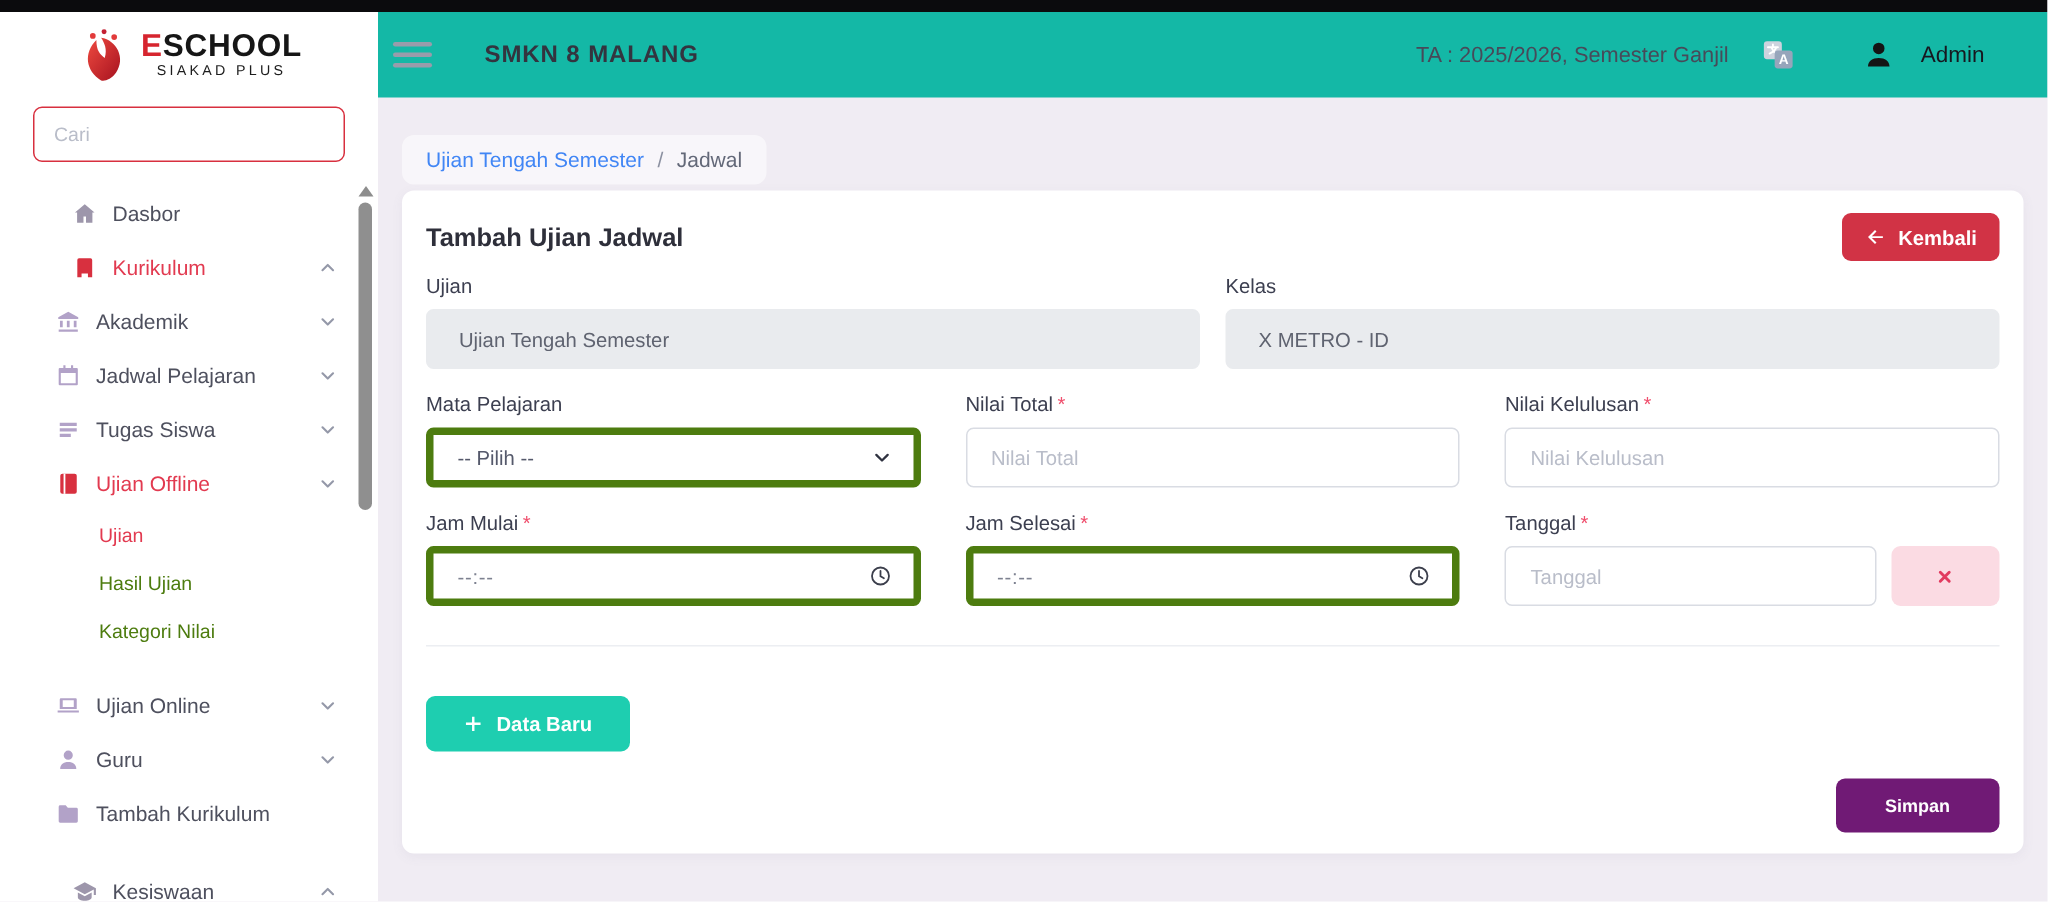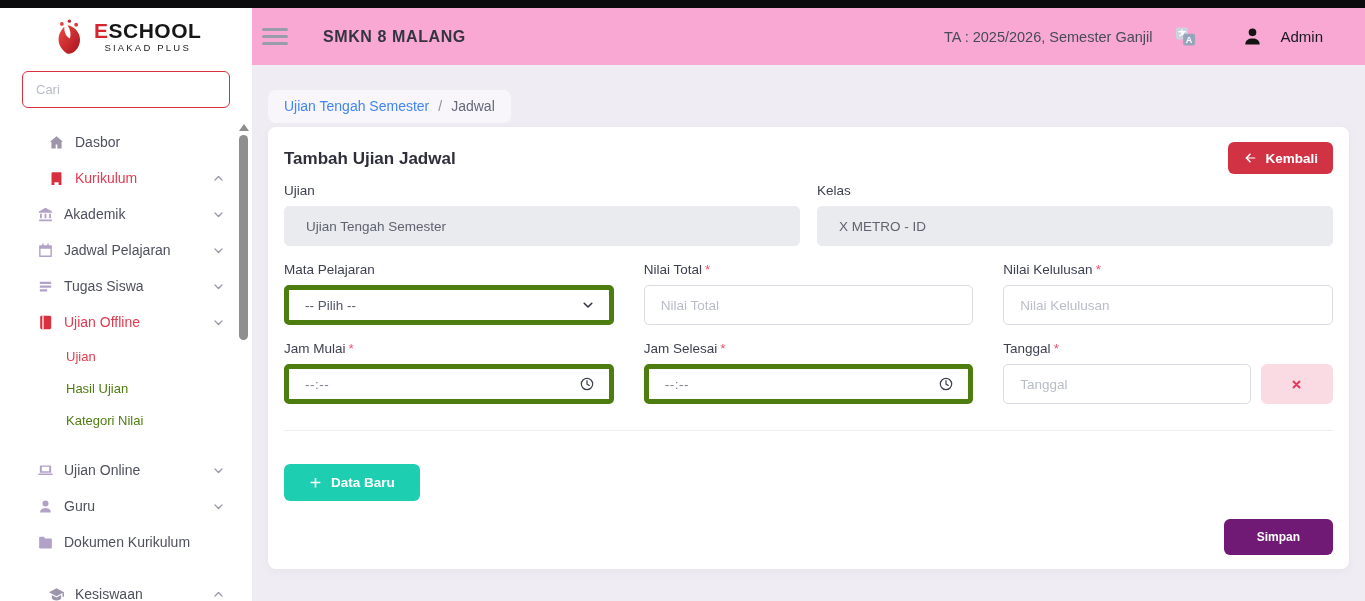--- a/index.html
+++ b/index.html
@@ -35,21 +35,21 @@
   .side-item.active .lbl { color:#e23a50; }
   .side-item .chev { margin-left:auto; margin-right:27px; width:13px; height:13px; color:#9599a9; display:inline-flex; }
   .gap-after { margin-bottom:16px; }
 
   .sb-track { position:absolute; top:110px; bottom:0; right:3px; width:11px; }
   .sb-arrow { width:0; height:0; margin:6px auto 4px; border-left:5px solid transparent; border-right:5px solid transparent; border-bottom:7px solid #8d8d8d; }
   .sb-thumb { width:9px; margin:0 auto; height:205px; background:#8f8f8f; border-radius:5px; }
 
   
   .main { flex:1; display:flex; flex-direction:column; min-width:0; }
-  header { height:57px; background:#f9a8d4; display:flex; align-items:center; padding:0 42px 0 10px; }
+  header { height:57px; background:#14b8a6; display:flex; align-items:center; padding:0 42px 0 10px; }
   .hamburger { width:26px; display:flex; flex-direction:column; gap:3.5px; cursor:pointer; }
   .hamburger span { display:block; height:3.6px; background:#989cab; border-radius:2px; }
   .school { margin-left:35px; font-size:16px; font-weight:600; color:#33343f; letter-spacing:.6px; }
   .spacer { flex:1; }
   .term { font-size:14.5px; color:#474a59; }
   .tr-ic { width:23px; height:23px; margin-left:22px; cursor:pointer; }
   .person-ic { width:21px; height:21px; margin-left:45px; cursor:pointer; color:#141414; }
   .person-ic svg { width:100%; height:100%; }
   .admin { margin-left:17px; font-size:15px; color:#17171f; font-weight:500; cursor:pointer; }
 
@@ -225,21 +225,21 @@
               <polyline points="5.5 9 12 15.5 18.5 9"></polyline>
             </svg>
           </span>
         </div>
         <div class="side-item lvl2 gap-after">
           <span class="mi">
             <svg viewBox="0 0 24 24" fill="currentColor">
               <path d="M3 5.4A1.4 1.4 0 0 1 4.4 4h5.2l2 2.4h8A1.4 1.4 0 0 1 21 7.8v11.3a1.4 1.4 0 0 1-1.4 1.4H4.4A1.4 1.4 0 0 1 3 19.1z"></path>
             </svg>
           </span>
-          <span class="lbl">Dokumen Kurikulum</span>
+          <span class="lbl">Tambah Kurikulum</span>
         </div>
         <div class="side-item lvl1">
           <span class="mi">
             <svg viewBox="0 0 24 24" fill="currentColor">
               <path d="M12 3 1.5 8.7 12 14.4l8.5-4.6v5.3h2V8.7zM5.5 12.8v4.3c0 1.9 2.9 3.4 6.5 3.4s6.5-1.5 6.5-3.4v-4.3L12 16.3z"></path>
             </svg>
           </span>
           <span class="lbl">Kesiswaan</span>
           <span class="chev">
             <svg viewBox="0 0 24 24" fill="none" stroke="currentColor" stroke-width="2.6" stroke-linecap="round" stroke-linejoin="round">

